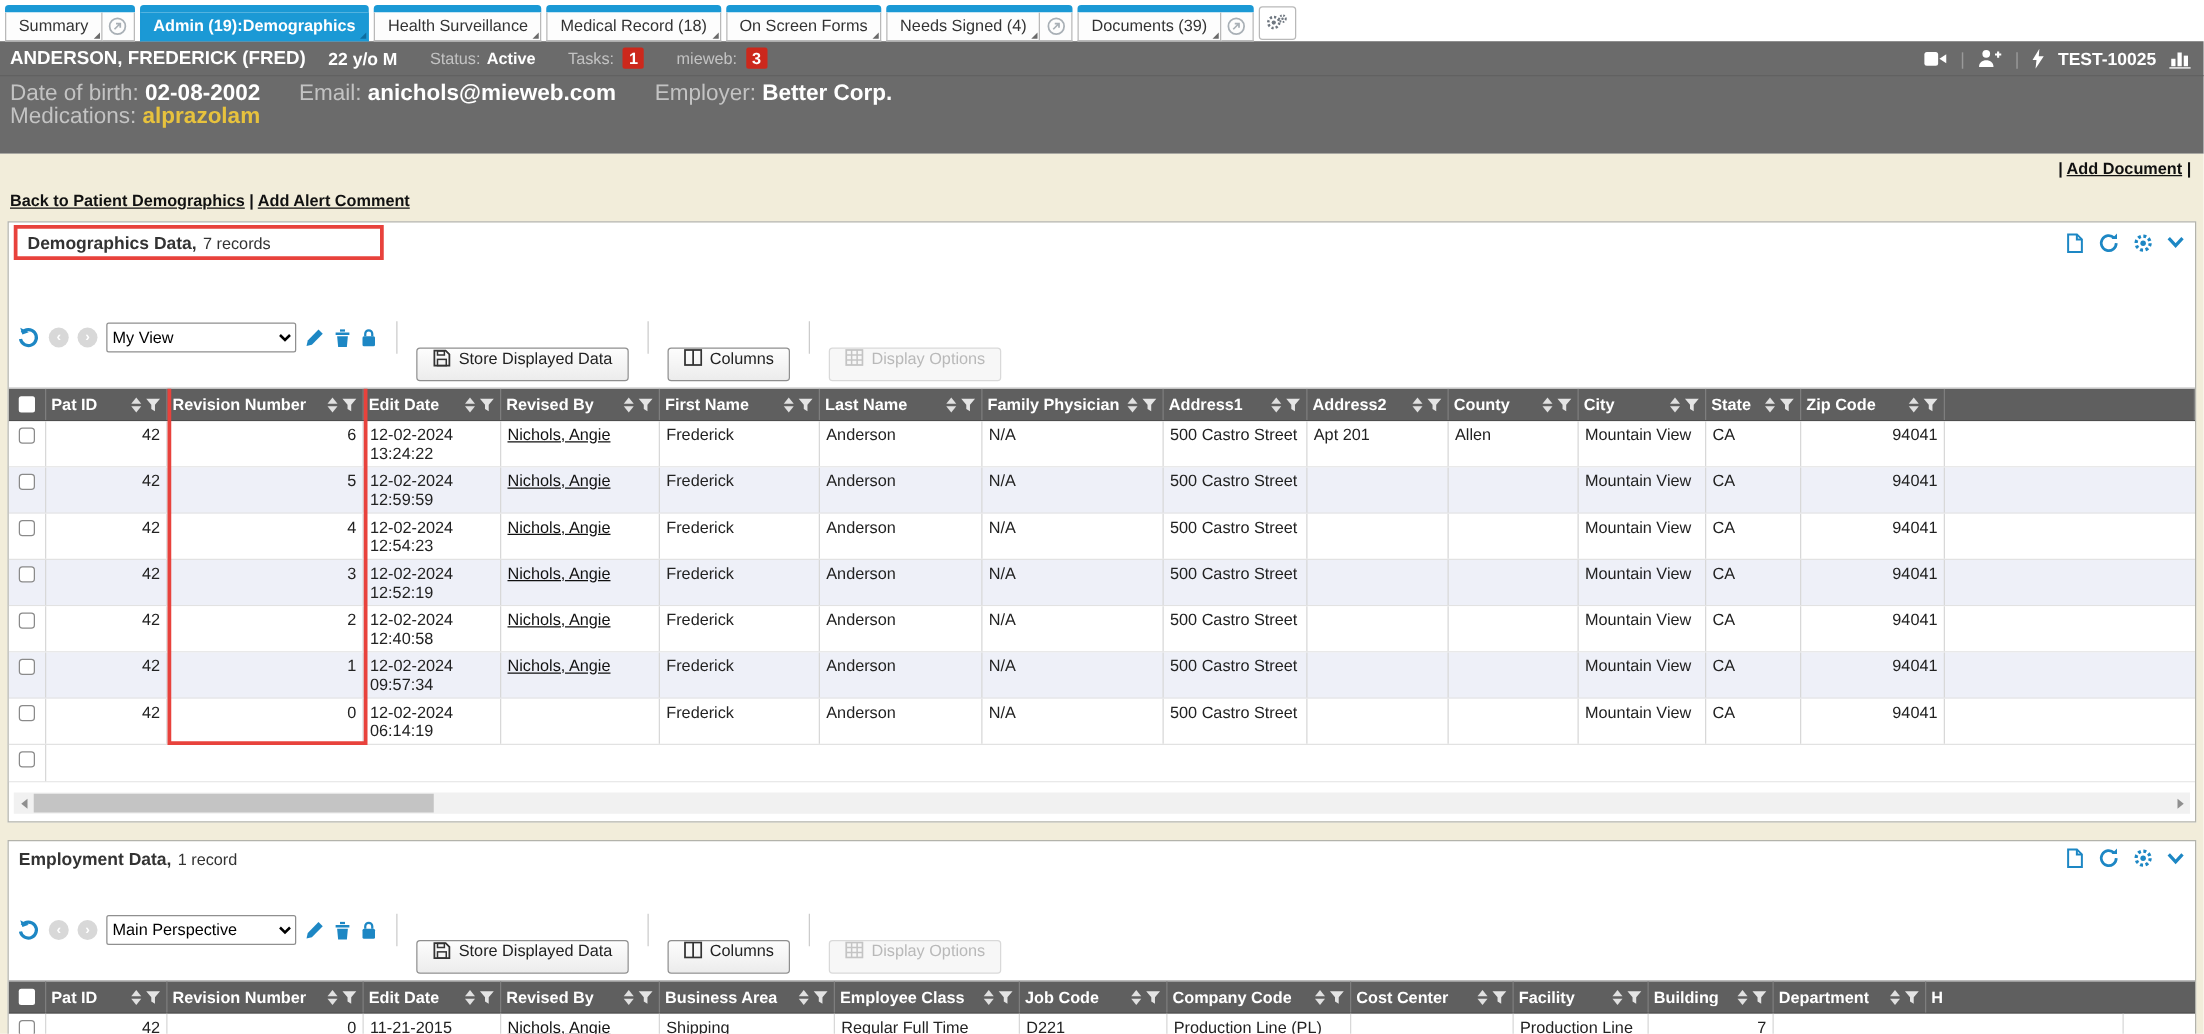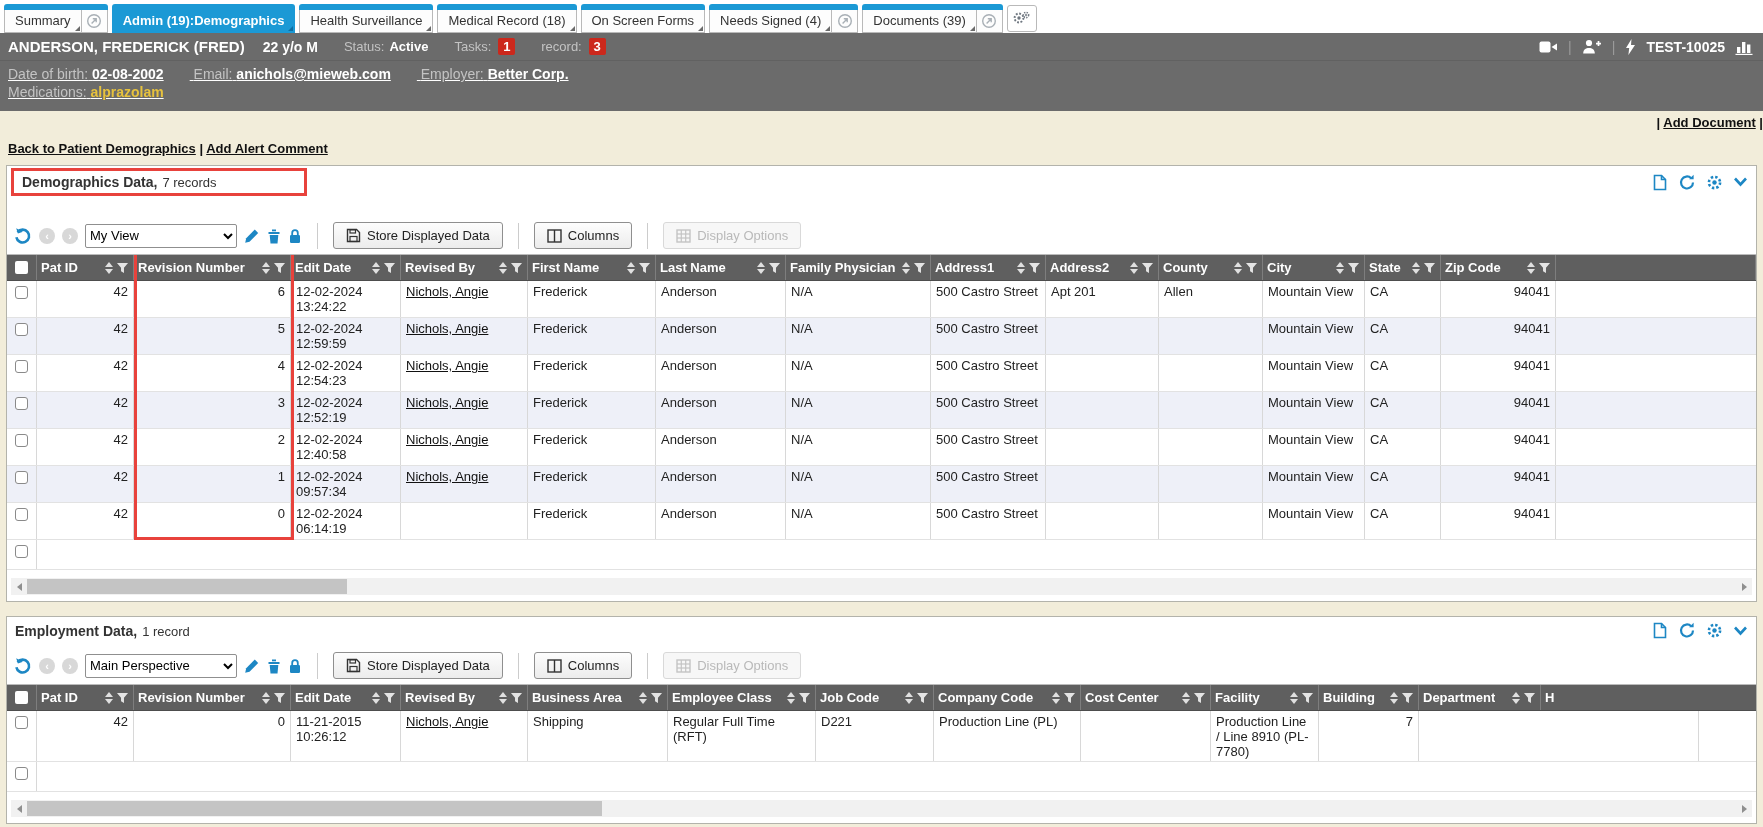--- a/index.html
+++ b/index.html
@@ -37,51 +37,51 @@
   .pname { font-weight:bold; font-size:15px; }
   .agesex { font-weight:bold; font-size:14px; margin-left:18px; }
   .blabel { color:#c3c3c3; font-size:13px; margin-left:26px; }
   .bval { font-weight:bold; font-size:13px; margin-left:5px; }
   .badge { background:#cc281c; color:#fff; font-weight:bold; font-size:13px;
     min-width:17px; height:17px; padding:0 3px; margin-left:7px; border-radius:2px;
     display:inline-flex; align-items:center; justify-content:center; cursor:pointer; }
   .banner-right { margin-left:auto; display:flex; align-items:center; gap:10px; }
   .bansep { color:#9a9a9a; font-size:14px; }
   .station { font-weight:bold; font-size:14px; }
-  .banner-row2 { padding:4px 8px 10px; font-size:14px; line-height:18px; border-top:1px solid #616161;text-decoration:underline;}
+  .banner-row2 { padding:4px 8px 22px; font-size:18px; line-height:18px; border-top:1px solid #616161;}
   .b2label { color:#c3c3c3; }
   .b2val { color:#fff; font-weight:bold; }
   .b2group { margin-right:26px; }
   .medval { color:#e7c23d; font-weight:bold; }
   
   .content { background:#f2edda; height:724px; padding-top:4px; overflow:hidden; }
-  .adddoc-line { text-align:right; font-size:13px; font-weight:bold; height:18px; }
+  .adddoc-line { text-align:right; padding-right:10px; font-size:13px; font-weight:bold; height:18px; }
   .backlinks { padding:8px 0 10px 8px; font-size:13px; font-weight:bold; height:32px; }
   a.plain-link { color:#111; text-decoration:underline; cursor:pointer; }
   .pipe { font-weight:bold; color:#111; }
   
   .panel { background:#fff; border:1px solid #b3b3ab; margin:0 6px 14px; position:relative; }
   .panel-head { display:flex; justify-content:space-between; align-items:center; padding:2px 8px 1px 4px; }
   .title-red { border:3px solid #e8423c; padding:3px 8px; width:296px; display:flex; align-items:baseline; gap:5px; }
   .sec-title { font-weight:bold; font-size:14px; color:#333; }
   .sec-count { font-size:13px; color:#333; }
   .panel-icons { display:flex; align-items:center; gap:10px; }
   .panel-icons svg { cursor:pointer; }
   .toolbar { display:flex; align-items:center; gap:7px; padding:3px 6px 5px; }
   .toolbar.wide-gap { margin-top:22px; }
   .toolbar.small-gap { margin-top:6px; }
   .tb-icon { display:flex; align-items:center; cursor:pointer; }
   .navcirc { width:16px; height:16px; border-radius:50%; background:#d8d8d8; color:#fff;
     display:flex; align-items:center; justify-content:center; font-size:11px; font-weight:bold; cursor:default; }
   select.viewsel { height:24px; font-size:13px; font-family:"Liberation Sans",sans-serif;
     border:1px solid #8f8f8f; background:#fff; width:152px; border-radius:2px; }
   .tb-sep { width:1px; height:26px; background:#ccc; margin:0 8px; }
-  .btn { display:inline-flex; align-items:center; gap:6px; height:27px; padding:0 12px;
+  .btn { display:inline-flex; gap:6px; height:27px; padding:0 12px;
     border:1px solid #8f8f8f; border-radius:3px; background:linear-gradient(#fdfdfd,#ececec);
-    font-size:13px; color:#222; cursor:pointer; white-space:nowrap; }
+    font-size:13px; color:#222; cursor:pointer; white-space:nowrap;margin-top:44px; }
   .btn.disabled { color:#b9b9b9; border-color:#d9d9d9; background:#f7f7f7; cursor:default; }
   
   .dtable { position:relative; border-top:1px solid #bbb; overflow:hidden; }
   .trow { display:flex; align-items:stretch; background:#fff; }
   .trow.alt { background:#eef0f8; }
   .trow.body-row { min-height:37px; border-bottom:1px solid #e2e2e2; }
   .thead-row { background:#5f5f5f; height:26px; border-bottom:1px solid #4d4d4d; }
   .tcell { padding:3px 5px 2px; border-right:1px solid #d8d8d8; font-size:13px; overflow:hidden; }
   .thead-row .tcell { border-right:1px solid #7e7e7e; color:#fff; font-weight:bold;
     display:flex; align-items:center; gap:3px; padding:0 4px; cursor:pointer; }
@@ -189,21 +189,21 @@
 </div>
 
 <div class="banner">
   <div class="banner-row1">
     <span class="pname">ANDERSON, FREDERICK (FRED)</span>
     <span class="agesex">22 y/o M</span>
     <span class="blabel">Status:</span>
     <span class="bval">Active</span>
     <span class="blabel">Tasks:</span>
     <span class="badge">1</span>
-    <span class="blabel">record:</span>
+    <span class="blabel">mieweb:</span>
     <span class="badge">3</span>
     <span class="banner-right">
       <span class="tb-icon">
         <svg width="19" height="14" viewBox="0 0 19 14">
             <rect x="0.5" y="1.5" width="11" height="11" rx="2" fill="#fff"></rect>
             <path d="M12.5 7 18 3.4 v7.2 Z" fill="#fff"></path>
           </svg>
       </span>
       <span class="bansep">|</span>
       <span class="tb-icon">

